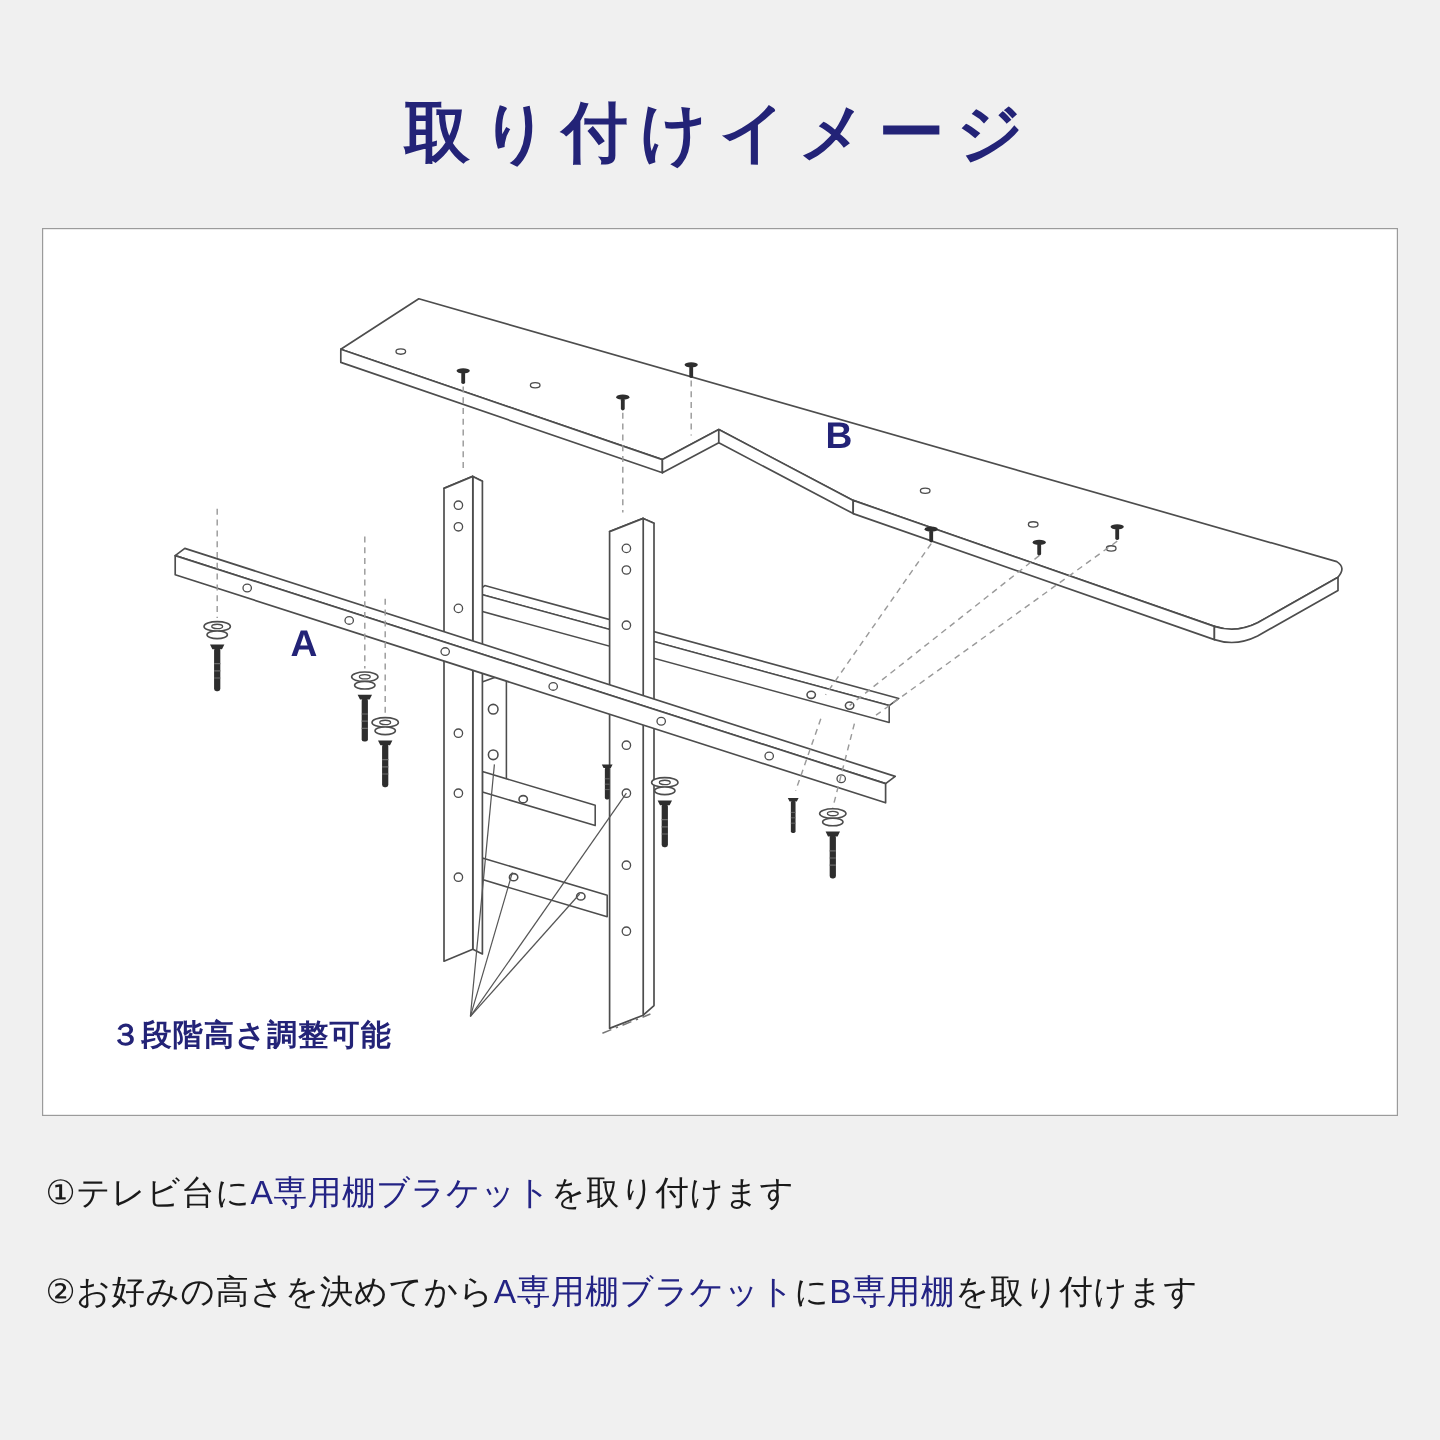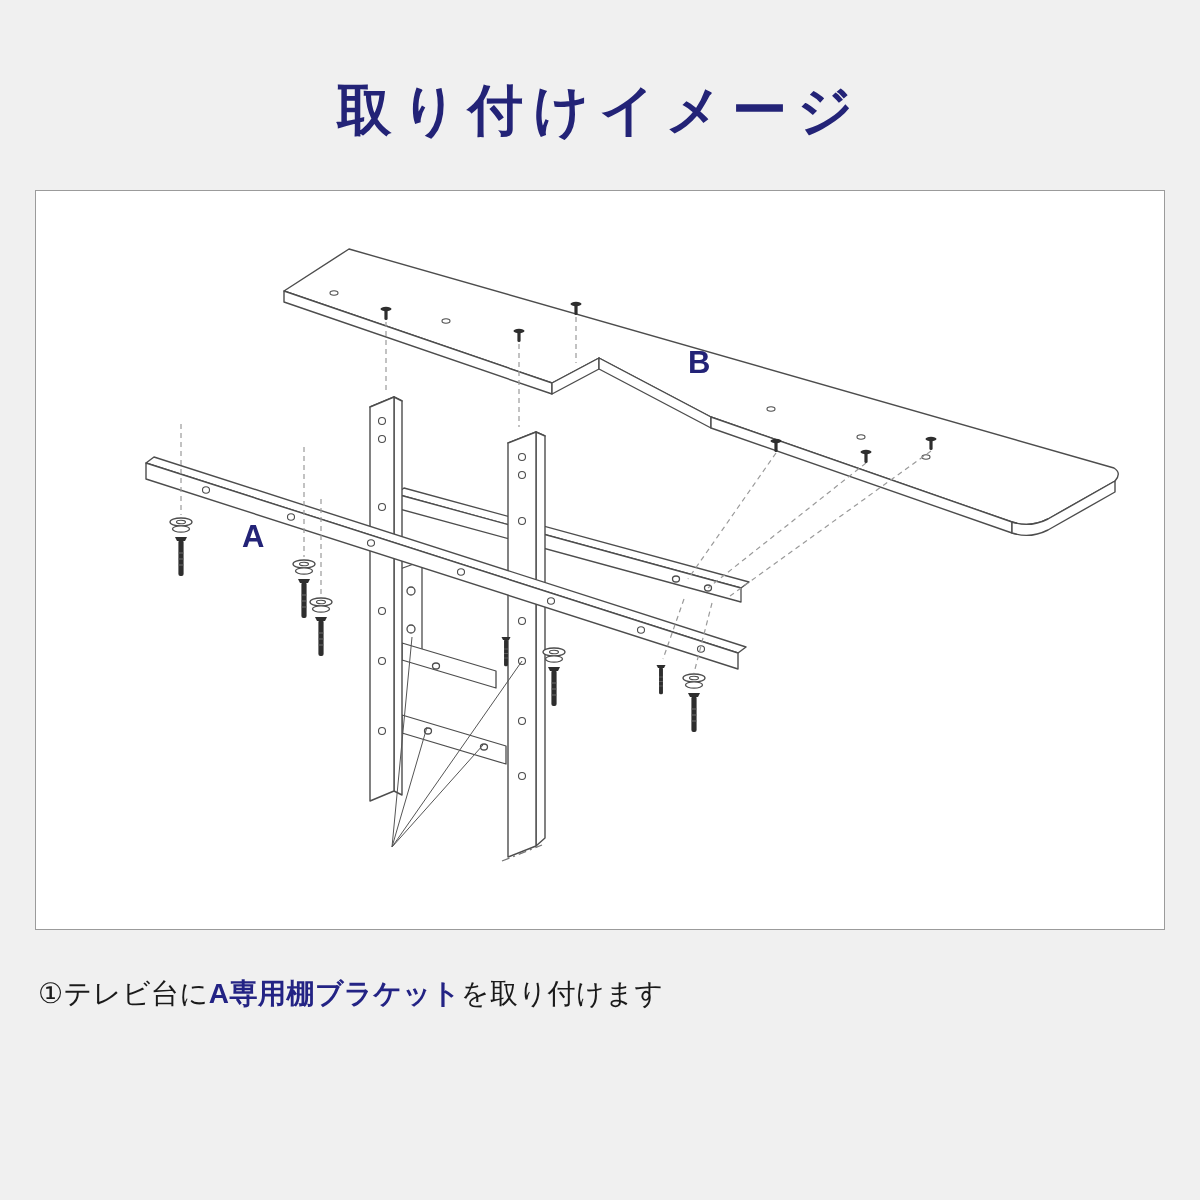--- a/index.html
+++ b/index.html
@@ -37,21 +37,21 @@
   .label-a{left:206px;top:330px;font-size:31px}
   .note{left:56px;top:660px;font-size:25px;letter-spacing:1px}
   .instructions{
     margin:46px 28px 0 38px;
     font-size:28px;
     color:#1a1a1a;
     font-weight:500;
   }
   .instructions p{letter-spacing:.5px;line-height:1.25}
   .instructions p + p{margin-top:48px}
-  .hl{color:#232384;font-weight:bold}
+  .hl{color:#232384;font-weight:normal}
 </style>
 </head>
 <body>
 
 <h1 class="title">取り付けイメージ</h1>
 
 <div class="panel">
 
   <svg viewBox="0 0 1130 740" width="1130" height="740" xmlns="http://www.w3.org/2000/svg">
     <defs>
@@ -193,17 +193,19 @@
     <g stroke="#555" stroke-width="1" fill="none">
       <path d="M356,656 L376,446"></path>
       <path d="M356,656 L391,536"></path>
       <path d="M356,656 L447,554"></path>
       <path d="M356,656 L486,470"></path>
     </g>
   </svg>
 
   <div class="overlay label-b">B</div>
   <div class="overlay label-a">A</div>
+  <div class="overlay note">３段階高さ調整可能</div>
 </div>
 
 <div class="instructions">
   <p><span>①テレビ台に</span><span class="hl">A専用棚ブラケット</span><span>を取り付けます</span></p>
+  <p><span>②お好みの高さを決めてから</span><span class="hl">A専用棚ブラケット</span><span>に</span><span class="hl">B専用棚</span><span>を取り付けます</span></p>
 </div>
 
 </body></html>

